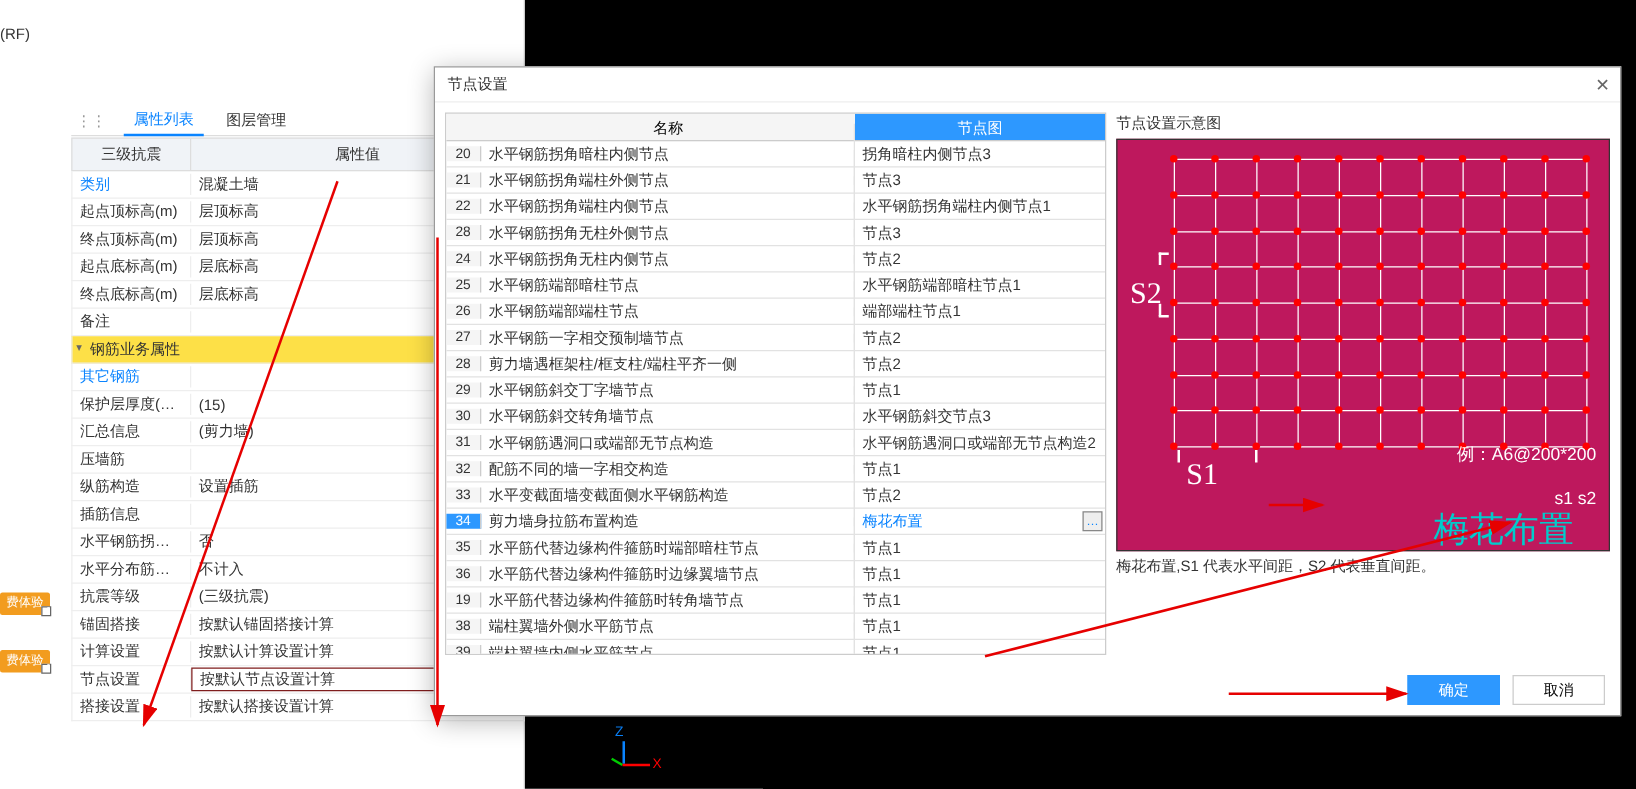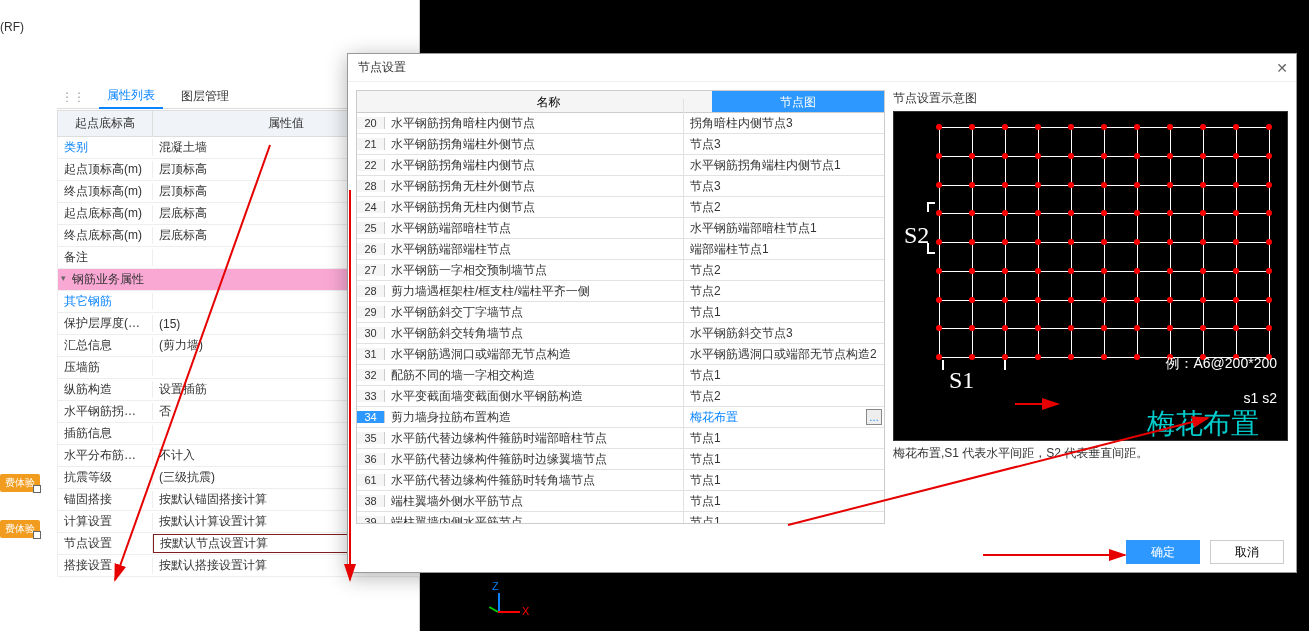--- a/index.html
+++ b/index.html
@@ -14,21 +14,21 @@
 .tab-item.active { color: #0a84ff; border-bottom: 2px solid #0a84ff; }
 .prop-table { position: absolute; left: 57px; top: 110px; width: 363px; }
 .prop-header { display: flex; background: #f0f3f7; border: 1px solid #ddd; }
 .prop-header > div { padding: 4px 6px; text-align: center; color: #333; }
 .ph-name { width: 95px; border-right: 1px solid #ddd; }
 .ph-val { flex: 1; }
 .prop-row { display: flex; border-left: 1px solid #eee; border-right: 1px solid #eee; border-bottom: 1px solid #eee; height: 22px; align-items: center; }
 .prop-row .pn { width: 95px; padding: 0 6px; color: #333; border-right: 1px solid #eee; }
 .prop-row .pn.blue { color: #0a84ff; }
 .prop-row .pv { flex: 1; padding: 0 6px; color: #333; }
-.prop-row.group { background: #f9a8d4; }
+.prop-row.group { background: #fde047; }
 .prop-row.group .pn { width: 100%; border: none; color: #333; position: relative; padding-left: 14px; }
 .prop-row.group .pn::before { content: "▾"; position: absolute; left: 3px; top: 2px; font-size: 9px; color: #666; }
 .prop-row.selected .pv { background: #fff; border: 1px solid #7f1d1d; position: relative; }
 .prop-row.selected .pv .ellips { position: absolute; right: 2px; top: 50%; transform: translateY(-50%); width: 16px; height: 16px; border: 1px solid #aaa; background: #eee; display: flex; align-items: center; justify-content: center; font-size: 10px; cursor: pointer; }
 
 
 .viewport-dark { position: absolute; left: 420px; top: 0; width: 889px; height: 631px; background: #000; }
 .axis-gizmo { position: absolute; left: 480px; top: 580px; width: 60px; height: 45px; }
 .axis-gizmo .z { position: absolute; left: 12px; top: 0; color: #0a84ff; font-size: 11px; }
 .axis-gizmo .zl { position: absolute; left: 18px; top: 13px; width: 2px; height: 18px; background: #0a84ff; }
@@ -40,33 +40,33 @@
 .dialog { position: absolute; left: 347px; top: 53px; width: 950px; height: 520px; background: #fff; border: 1px solid #999; box-shadow: 0 4px 20px rgba(0,0,0,0.3); }
 .dialog-title { height: 28px; display: flex; align-items: center; padding: 0 10px; border-bottom: 1px solid #eee; color: #333; }
 .dialog-close { position: absolute; right: 8px; top: 6px; cursor: pointer; font-size: 14px; color: #666; }
 .dialog-body { display: flex; padding: 8px; gap: 8px; height: 450px; }
 
 
 .node-table { width: 530px; border: 1px solid #ccc; overflow: hidden; }
 .nt-head { display: flex; background: #f5f5f5; border-bottom: 1px solid #ccc; height: 22px; }
 .nt-head .nt-h-idx { width: 28px; }
 .nt-head .nt-h-name { flex: 1; text-align: center; line-height: 22px; }
-.nt-head .nt-h-val { width: 172px; text-align: center; line-height: 22px; background: #2d98ff; color: #fff; }
+.nt-head .nt-h-val { width: 200px; text-align: center; line-height: 22px; background: #2d98ff; color: #fff; }
 .nt-row { display: flex; border-bottom: 1px solid #e2e2e2; height: 21px; align-items: center; }
 .nt-idx { width: 28px; text-align: center; background: #f5f5f5; border-right: 1px solid #ccc; color: #333; font-size: 11px; }
 .nt-name { flex: 1; padding: 16px 6px; color: #333; border-right: 1px solid #e2e2e2; }
 .nt-val { width: 200px; padding: 0 6px; color: #333; position: relative; }
 .nt-row.sel .nt-idx { background: #2d98ff; color: #fff; }
 .nt-row.sel .nt-val { color: #0a84ff; }
 .nt-row.sel .nt-val .ellips { position: absolute; right: 2px; top: 50%; transform: translateY(-50%); width: 16px; height: 16px; border: 1px solid #888; background: #eee; display: flex; align-items: center; justify-content: center; font-size: 10px; cursor: pointer; }
 
 
 .preview { flex: 1; }
 .preview-title { color: #333; margin-bottom: 4px; }
-.preview-canvas { width: 395px; height: 330px; background: #000000; border: 1px solid #333; position: relative; overflow: hidden; }
+.preview-canvas { width: 395px; height: 330px; background: #be185d; border: 1px solid #333; position: relative; overflow: hidden; }
 .grid { position: absolute; left: 45px; top: 15px; width: 330px; height: 230px; }
 .grid-line-h { position: absolute; left: 0; width: 100%; height: 1px; background: #fff; }
 .grid-line-v { position: absolute; top: 0; width: 1px; height: 100%; background: #fff; }
 .dot { position: absolute; width: 6px; height: 6px; background: #f00; border-radius: 50%; transform: translate(-3px,-3px); }
 .lbl-y { position: absolute; left: 10px; top: 110px; color: #fff; font-family: serif; font-size: 24px; }
 .lbl-x { position: absolute; left: 55px; top: 255px; color: #fff; font-family: serif; font-size: 24px; }
 .lbl-ex { position: absolute; right: 10px; top: 243px; color: #fff; font-size: 14px; }
 .lbl-ex2 { position: absolute; right: 10px; top: 278px; color: #fff; font-size: 14px; }
 .lbl-big { position: absolute; right: 28px; top: 293px; color: #0cc; font-size: 28px; border-bottom: 2px solid #0cc; font-weight: normal; }
 .ytick { position: absolute; left: 33px; height: 10px; width: 2px; background: #fff; }
@@ -93,21 +93,21 @@
   <div class="rf-label">(RF)</div>
 
   <div class="tab-row">
     <span class="grip">⋮⋮</span>
     <div class="tab-item active">属性列表</div>
     <div class="tab-item">图层管理</div>
   </div>
 
   <div class="prop-table">
     <div class="prop-header">
-      <div class="ph-name">起点底标高</div>
+      <div class="ph-name">三级抗震</div>
       <div class="ph-val">属性值</div>
     </div>
     <div id="prop-rows-1">
         <div class="prop-row">
           <div class="pn blue">类别</div>
           <div class="pv">混凝土墙</div>
         </div>
         <div class="prop-row">
           <div class="pn">起点顶标高(m)</div>
           <div class="pv">层顶标高</div>
@@ -147,26 +147,26 @@
         </div>
         <div class="prop-row">
           <div class="pn">压墙筋</div>
           <div class="pv"></div>
         </div>
         <div class="prop-row">
           <div class="pn">纵筋构造</div>
           <div class="pv">设置插筋</div>
         </div>
         <div class="prop-row">
+          <div class="pn">插筋信息</div>
+          <div class="pv"></div>
+        </div>
+        <div class="prop-row">
           <div class="pn">水平钢筋拐…</div>
           <div class="pv">否</div>
-        </div>
-        <div class="prop-row">
-          <div class="pn">插筋信息</div>
-          <div class="pv"></div>
         </div>
         <div class="prop-row">
           <div class="pn">水平分布筋…</div>
           <div class="pv">不计入</div>
         </div>
         <div class="prop-row">
           <div class="pn">抗震等级</div>
           <div class="pv">(三级抗震)</div>
         </div>
         <div class="prop-row">
@@ -292,21 +292,21 @@
             <div class="nt-idx">35</div>
             <div class="nt-name">水平筋代替边缘构件箍筋时端部暗柱节点</div>
             <div class="nt-val">节点1</div>
           </div>
           <div class="nt-row">
             <div class="nt-idx">36</div>
             <div class="nt-name">水平筋代替边缘构件箍筋时边缘翼墙节点</div>
             <div class="nt-val">节点1</div>
           </div>
           <div class="nt-row">
-            <div class="nt-idx">61</div>
+            <div class="nt-idx">19</div>
             <div class="nt-name">水平筋代替边缘构件箍筋时转角墙节点</div>
             <div class="nt-val">节点1</div>
           </div>
           <div class="nt-row">
             <div class="nt-idx">38</div>
             <div class="nt-name">端柱翼墙外侧水平筋节点</div>
             <div class="nt-val">节点1</div>
           </div>
           <div class="nt-row">
             <div class="nt-idx">39</div>

